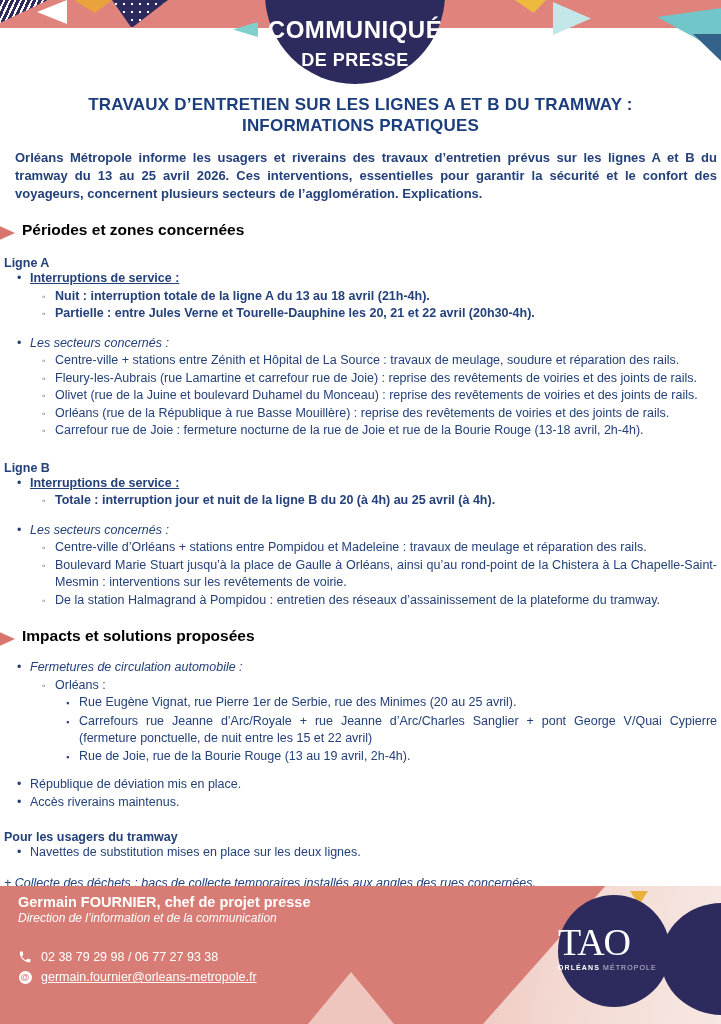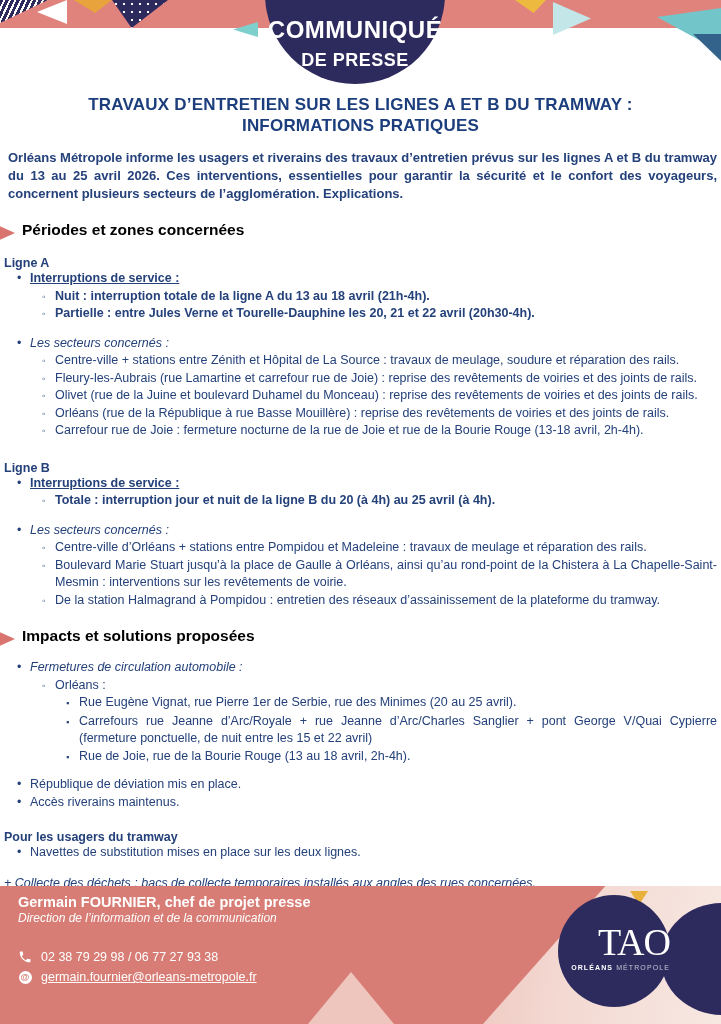--- a/index.html
+++ b/index.html
@@ -36,21 +36,21 @@
   
   .badge{position:absolute;left:265px;top:-96px;width:180px;height:180px;border-radius:50%;
     background:var(--navy);}
   .badge-text{position:absolute;left:265px;top:16px;width:180px;text-align:center;color:#ffffff;}
   .badge-text .b1{font-size:24px;font-weight:bold;letter-spacing:.5px;}
   .badge-text .b2{font-size:18px;font-weight:bold;letter-spacing:.5px;margin-top:6px;}
   
   .content{position:absolute;top:88px;left:0;width:721px;padding:0 4px;box-sizing:border-box;}
   h1{margin:6px 0 0 0;text-align:center;font-size:17px;line-height:21px;
     font-weight:bold;color:#1c3e7c;letter-spacing:.2px;}
-  .intro{margin:13px 0 0 4px;font-size:13px;line-height:18px;font-weight:bold;text-align:justify;}
+  .intro{margin:13px 0 0 11px;font-size:13px;line-height:18px;font-weight:bold;text-align:justify;}
   .sec-head{position:relative;margin:18px 0 0 0;min-height:26px;}
   .sec-head .tri{position:absolute;left:-20px;top:-2px;width:31px;height:28px;background:var(--tri);
     clip-path:polygon(0 0,100% 50%,0 100%);}
   .sec-head h2{margin:0 0 0 18px;font-size:15.5px;font-weight:bold;color:#000000;}
   .line-title{margin-top:9px;font-size:12.5px;font-weight:bold;}
   .li{display:flex;font-size:12.5px;line-height:17.5px;}
   .li .m{flex:0 0 13px;text-align:left;}
   .l1{margin-left:13px;}
   .l2{margin-left:38px;}
   .l3{margin-left:62px;}
@@ -66,21 +66,21 @@
   
   .footer{position:absolute;left:0;bottom:0;width:721px;height:138px;background:var(--coral-dark);overflow:hidden;}
   .f-light-band{position:absolute;right:0;top:0;width:340px;height:138px;
     background:linear-gradient(100deg,#e9b7af 0%,#f3d9d2 55%,#f7e8e2 100%);
     clip-path:polygon(30% 100%,66% 0,100% 0,100% 100%);}
   .f-up-tri{position:absolute;left:308px;bottom:0;width:86px;height:52px;background:#eec6be;
     clip-path:polygon(50% 0,100% 100%,0 100%);}
   .f-yellow{position:absolute;left:630px;top:5px;width:18px;height:14px;background:#e8b13c;
     clip-path:polygon(0 0,100% 0,50% 100%);}
   .tao-circle{position:absolute;left:558px;top:9px;width:112px;height:112px;border-radius:50%;
-    background:var(--navy);color:#ffffff;text-align:right;box-sizing:border-box;padding-top:28px;}
+    background:var(--navy);color:#ffffff;text-align:left;box-sizing:border-box;padding-top:28px;}
   .tao-word{font-family:"Liberation Serif",serif;font-size:38px;line-height:38px;letter-spacing:-1px;}
   .tao-sub{font-size:7px;letter-spacing:1.1px;margin-top:3px;}
   .tao-sub .s2{opacity:.7;font-weight:normal;}
   .tao-sub .s1{font-weight:bold;}
   .circle2{position:absolute;right:-62px;top:17px;width:122px;height:112px;border-radius:50%;
     background:var(--navy);}
   .f-text{position:absolute;left:18px;top:8px;color:#ffffff;}
   .f-name{font-size:14.5px;font-weight:bold;}
   .f-role{font-size:12px;font-style:italic;margin-top:1px;}
   .f-contact{position:absolute;left:18px;top:58px;color:#ffffff;}
@@ -212,21 +212,21 @@
     <div class="li l3">
         <span class="m m3"></span>
         <span>Rue Eugène Vignat, rue Pierre 1er de Serbie, rue des Minimes (20 au 25 avril).</span>
       </div>
     <div class="li l3 just">
         <span class="m m3"></span>
         <span>Carrefours rue Jeanne d’Arc/Royale + rue Jeanne d’Arc/Charles Sanglier +  pont George V/Quai Cypierre (fermeture ponctuelle, de nuit entre les 15 et 22 avril)</span>
       </div>
     <div class="li l3">
         <span class="m m3"></span>
-        <span>Rue de Joie, rue de la Bourie Rouge (13 au 18 avril, 2h-4h).</span>
+        <span>Rue de Joie, rue de la Bourie Rouge (13 au 19 avril, 2h-4h).</span>
       </div>
 
     <div class="gap10"></div>
     <div class="li l1">
         <span class="m m1"></span>
         <span>République de déviation mis en place.</span>
       </div>
     <div class="li l1">
         <span class="m m1"></span>
         <span>Accès riverains maintenus.</span>

